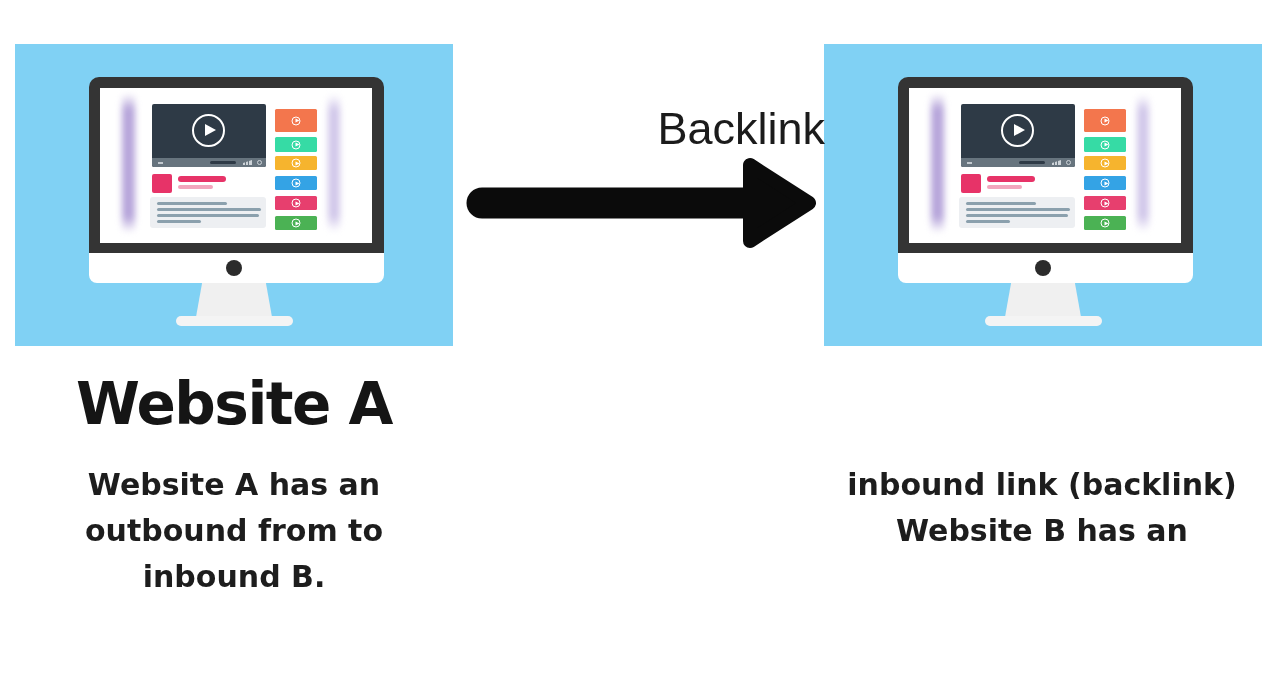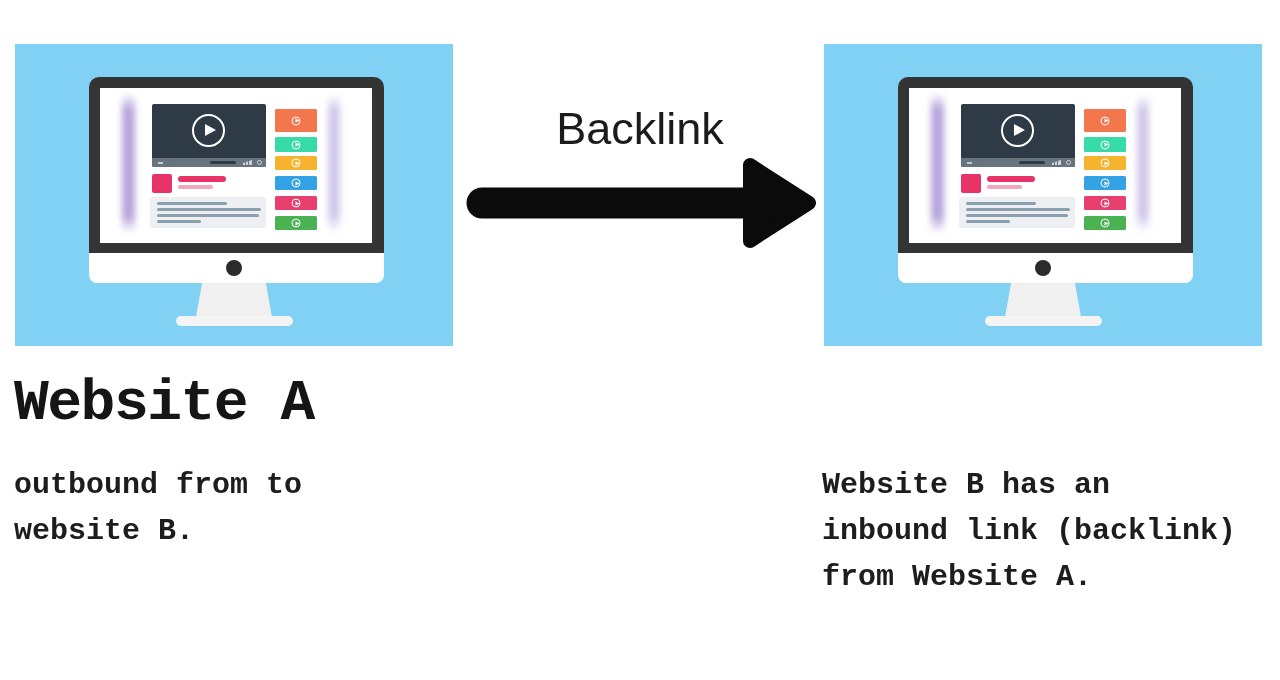--- a/index.html
+++ b/index.html
@@ -50,26 +50,26 @@
   .gline3{top:17px;width:102px;} .gline4{top:23px;width:44px;}
 
   .sidebar{position:absolute;left:260px;top:65px;width:42px;}
   .side-btn{position:absolute;left:0;width:42px;border-radius:1.5px;}
   .mini-play{position:absolute;left:50%;top:50%;transform:translate(-50%,-50%);
     width:9px;height:9px;border:1px solid #fff;border-radius:50%;box-sizing:border-box;}
   .mini-play:after{content:"";position:absolute;left:2.5px;top:1.5px;
     border-left:4px solid #fff;border-top:2px solid transparent;border-bottom:2px solid transparent;}
 
   
-  #backlink-label{position:absolute;left:455px;top:103px;width:370px;text-align:center;
+  #backlink-label{position:absolute;left:455px;top:103px;width:370px;text-align:right;
     font-family:"Liberation Sans",sans-serif;font-weight:400;font-size:45px;color:#1b1b1b;}
   #arrow-svg{position:absolute;left:458px;top:154px;color:#0b0b0b;}
 
   
-  .caption-col{position:absolute;width:440px;color:#151515;font-family:Liberation Mono, monospace;}
+  .caption-col{position:absolute;width:440px;text-align:center;color:#151515;}
   #col-a{left:14px;} #col-b{left:822px;}
   .site-heading{position:absolute;top:0;width:100%;font-size:58px;font-weight:bold;
     letter-spacing:-1.5px;line-height:60px;}
   .site-desc{position:absolute;top:88px;width:100%;font-size:30px;font-weight:bold;
     line-height:46px;color:#1d1d1d;}
   .caption-col{top:374px;height:230px;}
 </style>
 </head>
 <body style="background: rgb(255, 255, 255);">
 
@@ -177,24 +177,24 @@
 <div id="backlink-label">Backlink</div>
 
 <svg id="arrow-svg" width="360" height="100" viewBox="0 0 360 100" style="color: rgb(11, 11, 11);">
   <line x1="24" y1="49" x2="288" y2="49" stroke="currentColor" stroke-width="31" stroke-linecap="round"></line>
   <path d="M292 11 L292 87 L351 49 Z" fill="currentColor" stroke="currentColor" stroke-width="14" stroke-linejoin="round"></path>
 </svg>
 
 <div id="col-a" class="caption-col">
   <div class="site-heading">Website A</div>
   <div class="site-desc">
+    <div>Website A has an</div>
     <div>outbound from to</div>
-    <div>website B.</div>
+    <div>inbound B.</div>
   </div>
 </div>
 
 <div id="col-b" class="caption-col">
   <div class="site-desc">
+    <div>inbound link (backlink)</div>
     <div>Website B has an</div>
-    <div>inbound link (backlink)</div>
-    <div>from Website A.</div>
   </div>
 </div>
 
 </body></html>

